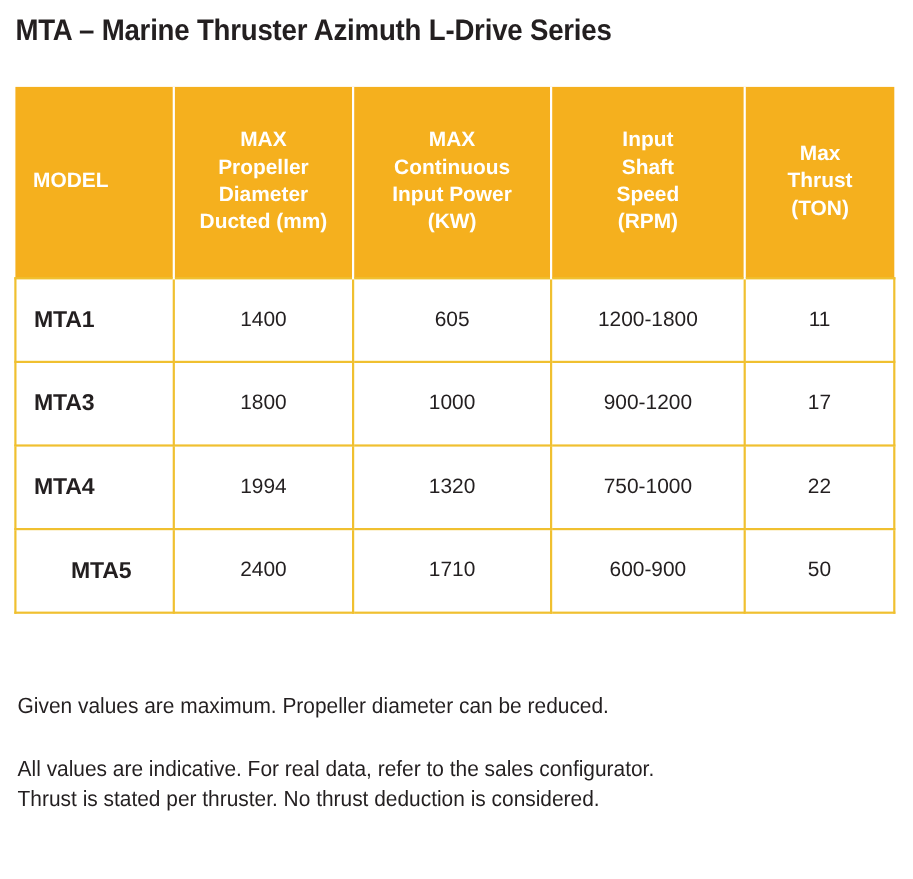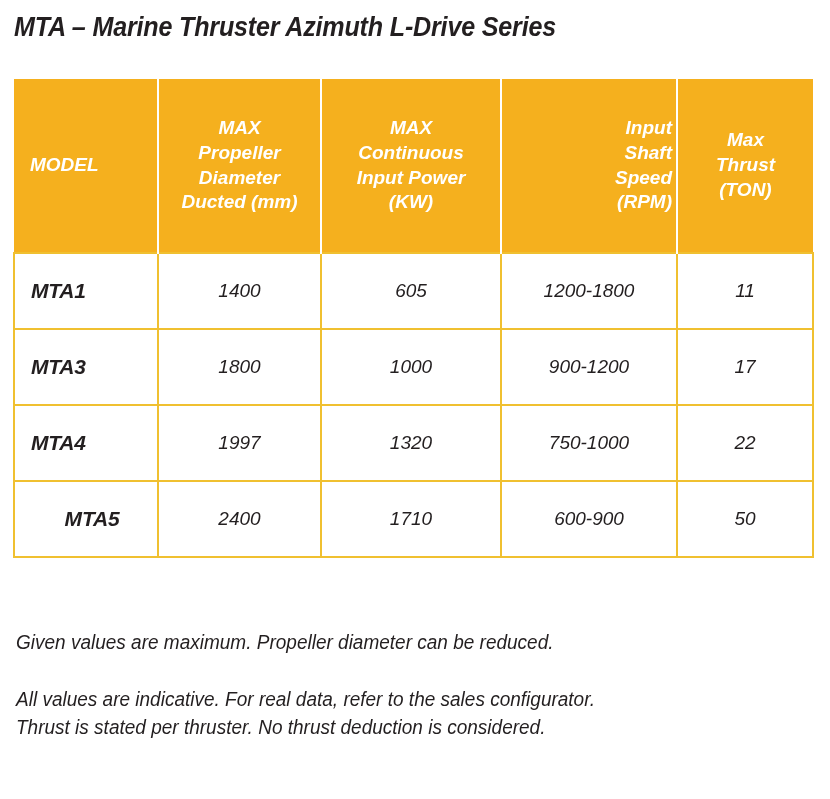--- a/index.html
+++ b/index.html
@@ -12,21 +12,20 @@
     background: #ffffff;
     font-family: "Liberation Sans", "DejaVu Sans", sans-serif;
     color: #231f20;
     overflow: hidden;
   }
   .page {
     position: relative;
     width: 830px;
     height: 799px;
     box-sizing: border-box;
-    font-style: italic;
   }
 
   
   .title {
     position: absolute;
     left: 14px;
     top: 12px;
     font-size: 27px;
     font-weight: bold;
     letter-spacing: -0.2px;
@@ -126,21 +125,21 @@
       <tr>
         <th class="model-head" style="white-space: pre-line; margin-top: 16px;">MODEL</th>
         <th style="white-space: pre-line;">MAX
 Propeller
 Diameter
 Ducted (mm)</th>
         <th style="white-space: pre-line;">MAX
 Continuous
 Input Power
 (KW)</th>
-        <th style="white-space: pre-line; text-align: right;">Input
+        <th style="white-space: pre-line;">Input
 Shaft
 Speed
 (RPM)</th>
         <th style="white-space: pre-line;">Max
 Thrust
 (TON)</th>
       </tr>
     </thead>
     <tbody>
       <tr>
@@ -152,21 +151,21 @@
       </tr>
       <tr>
         <td>MTA3</td>
         <td>1800</td>
         <td>1000</td>
         <td>900-1200</td>
         <td>17</td>
       </tr>
       <tr>
         <td>MTA4</td>
-        <td>1997</td>
+        <td>1994</td>
         <td>1320</td>
         <td>750-1000</td>
         <td>22</td>
       </tr>
       <tr>
         <td>MTA5</td>
         <td>2400</td>
         <td>1710</td>
         <td>600-900</td>
         <td>50</td>

